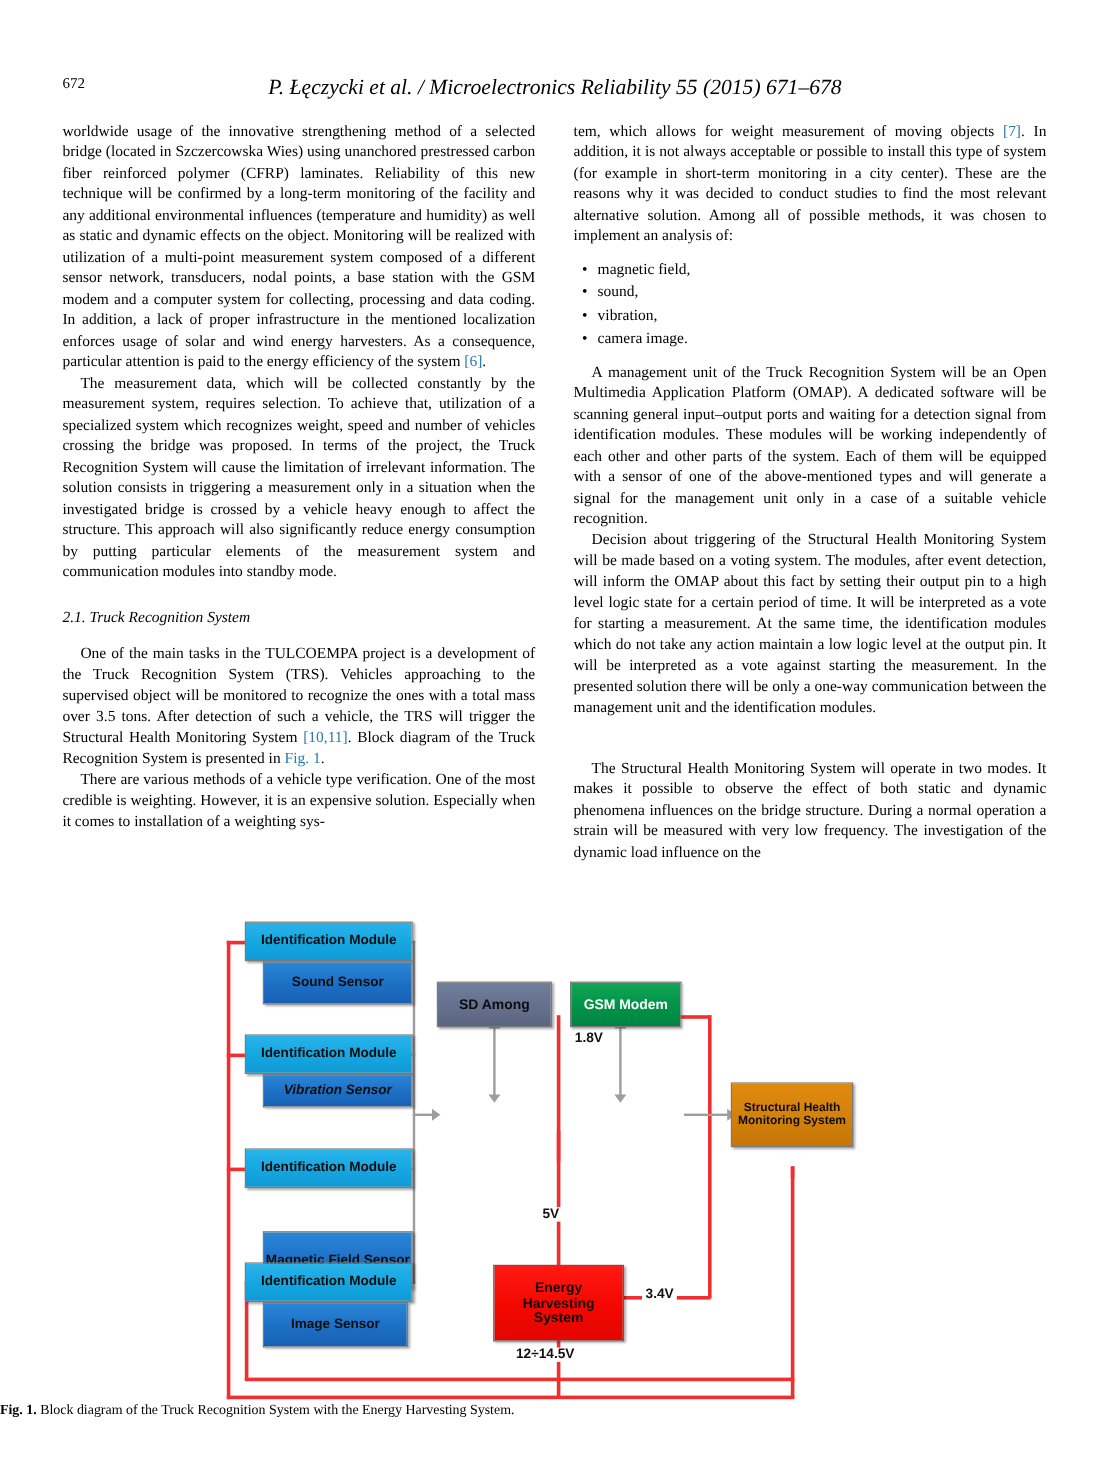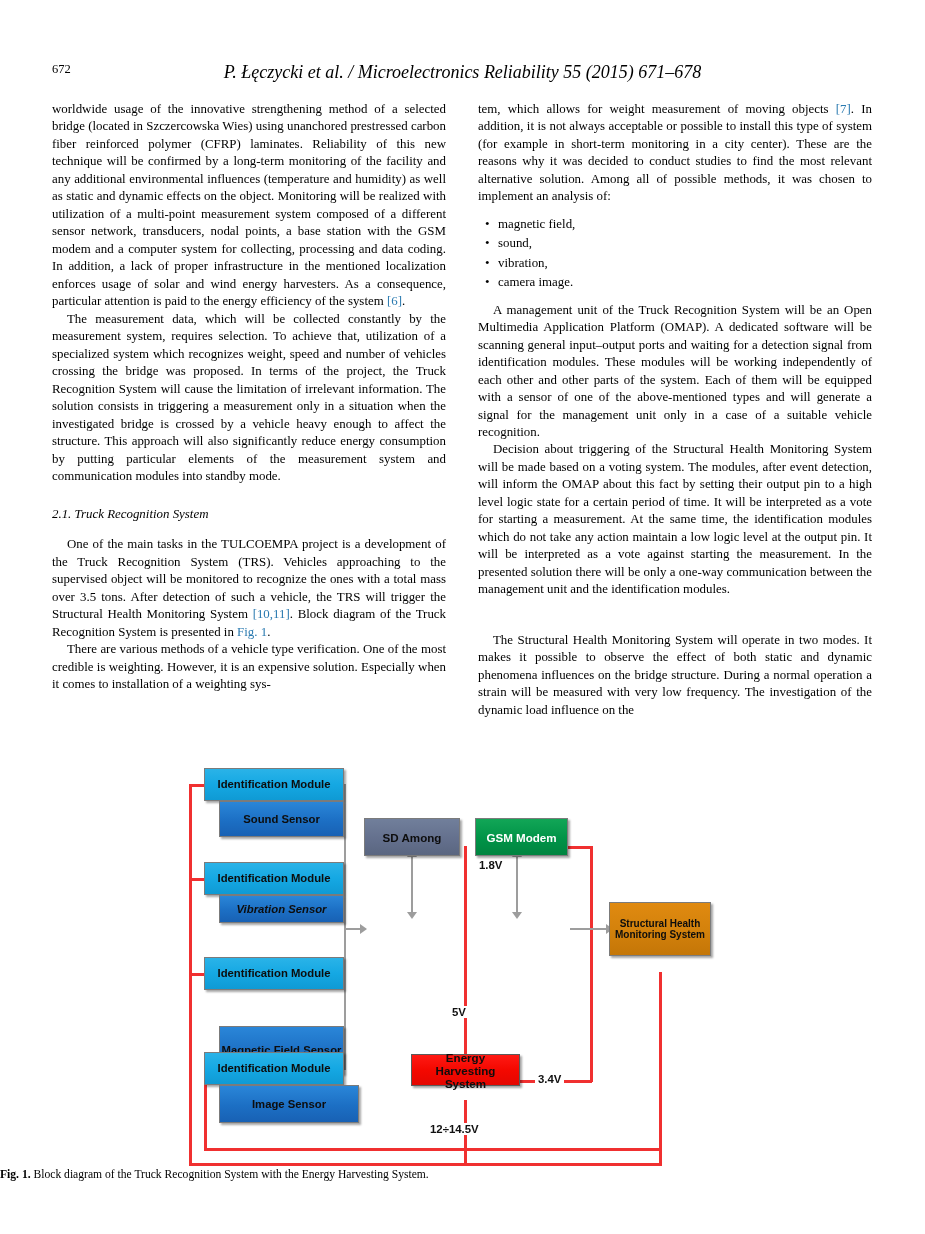--- a/index.html
+++ b/index.html
@@ -171,30 +171,30 @@
       <div class="bx idm" style="left:204px;top:8px;width:140px;height:33px;">Identification Module</div>
       <div class="bx sensor" style="left:219px;top:41px;width:125px;height:36px;">Sound Sensor</div>
 
       <div class="bx idm" style="left:204px;top:102px;width:140px;height:33px;">Identification Module</div>
       <div class="bx sensor" style="left:219px;top:135px;width:125px;height:28px;font-style:italic;">Vibration Sensor</div>
 
       <div class="bx idm" style="left:204px;top:197px;width:140px;height:33px;">Identification Module</div>
       <div class="bx sensor" style="left:219px;top:230px;width:125px;height:48px;margin-top:36px;">Magnetic Field Sensor</div>
 
       <div class="bx idm" style="left:204px;top:292px;width:140px;height:33px;">Identification Module</div>
-      <div class="bx sensor" style="left:219px;top:325px;width:140px;height:38px;">Image Sensor</div>
+      <div class="bx sensor" style="left:219px;top:325px;width:121px;height:38px;">Image Sensor</div>
 
       <div class="bx sd" style="left:364px;top:58px;width:96px;height:38px;">SD Among</div>
 
       <div class="bx gsm" style="left:475px;top:58px;width:93px;height:38px;">GSM Modem</div>
 
 
       <div class="bx shm" style="left:609px;top:142px;width:102px;height:54px;padding:0 5px;">Structural Health Monitoring System</div>
 
-      <div class="bx ehs" style="left:411px;top:294px;width:109px;height:32px;padding:0 4px;">Energy Harvesting System</div>
+      <div class="bx ehs" style="left:411px;top:294px;width:109px;height:64px;padding:0 4px;">Energy Harvesting System</div>
 
     </div>
   </div>
 
   <div class="caption">
     <b>Fig. 1.</b>
     <span>Block diagram of the Truck Recognition System with the Energy Harvesting System.</span>
   </div>
 
 </div>

